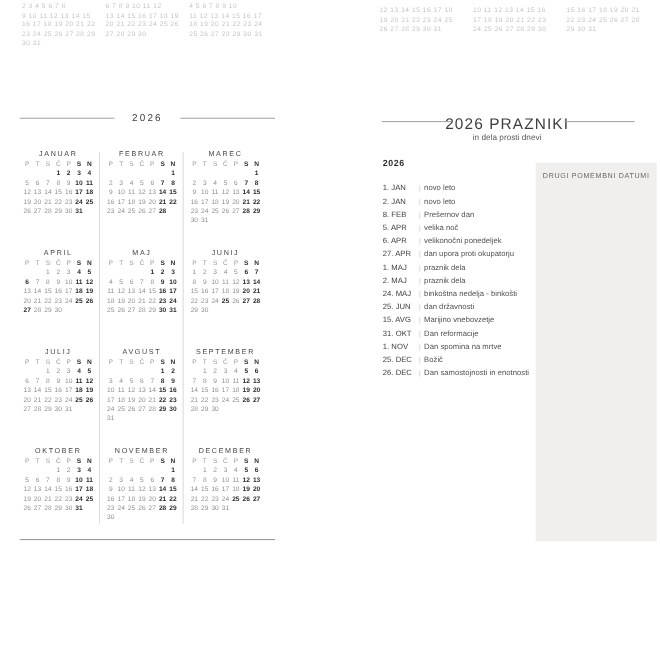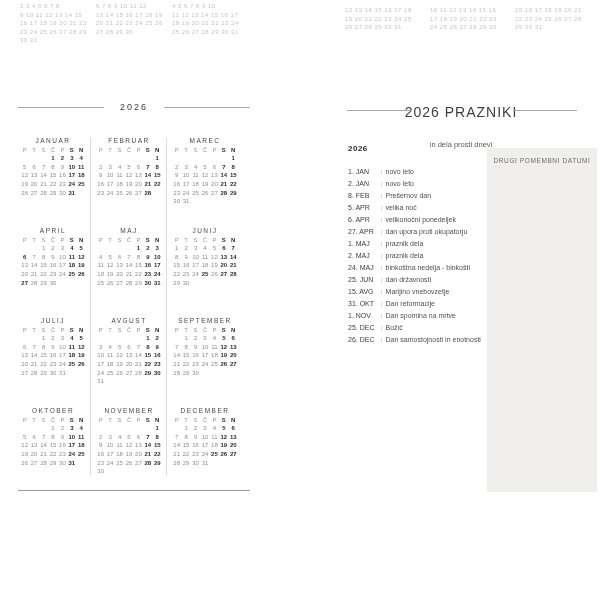--- a/index.html
+++ b/index.html
@@ -28,21 +28,21 @@
     text-align:center;height:10px;line-height:10px;}
   .wrow{display:grid;grid-template-columns:repeat(7,1fr);height:8.6px;}
   .wrow.hdr{height:8.2px;}
   .cell{font-size:6px;line-height:8.6px;text-align:center;color:var(--ink-gray);}
   .hdr .cell{color:#9a9a9a;}
   .cell.bold{color:var(--ink-bold);font-weight:bold;}
   .bottom-rule{position:absolute;left:18px;top:490px;width:232px;height:1px;background:#9a9a9a;}
   
   .right-head{position:absolute;left:345px;top:104px;width:232px;text-align:center;}
   .right-head .t1{font-size:14px;letter-spacing:1px;color:#3d3d3d;}
-  .right-head .t2{font-size:7.5px;color:#5a5a5a;margin-top:20px;}
+  .right-head .t2{font-size:7.5px;color:#5a5a5a;margin-top:0;}
   .hrule{position:absolute;top:110px;height:1px;background:var(--line);}
   .hrule.l{left:347px;width:64px;}
   .hrule.r{left:513px;width:64px;}
   .list-year{position:absolute;left:348px;top:144px;font-size:8px;font-weight:bold;
     letter-spacing:.5px;color:#2b2b2b;}
   .holiday-list{position:absolute;left:348px;top:168px;width:136px;}
   .hrow{display:flex;align-items:baseline;font-size:7px;line-height:7px;margin-bottom:4px;}
   .hrow.gap{margin-top:4px;}
   .hdate{width:30px;color:#3c3c3c;flex:none;}
   .hsep{color:#c0c0c0;margin:0 3px;font-size:6px;flex:none;}

